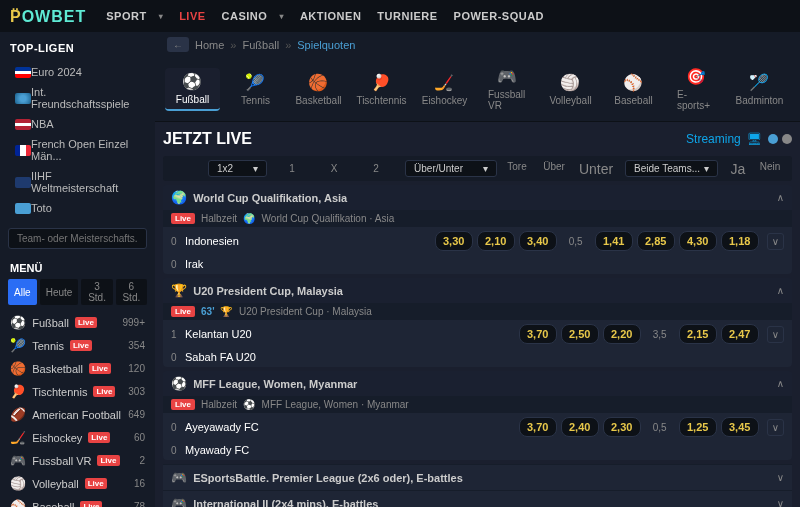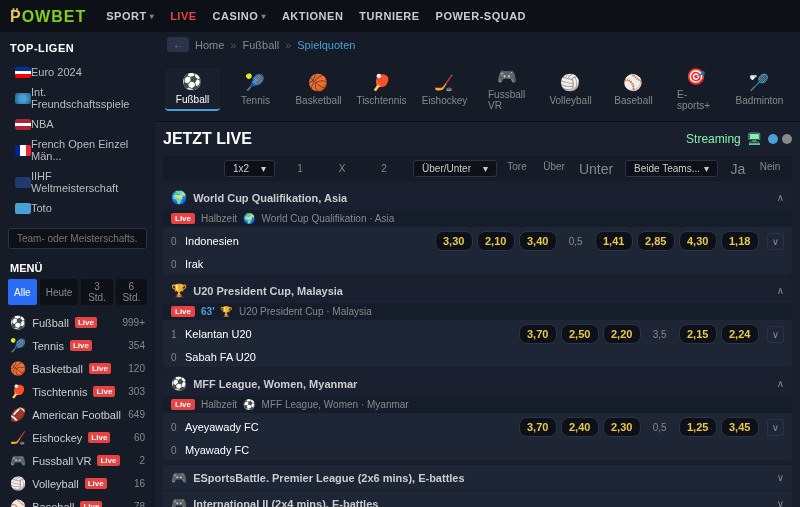--- a/index.html
+++ b/index.html
@@ -1,23 +1,23 @@
 <!DOCTYPE html>
 <html><head>
   <meta charset="utf-8">
   <style>
     * { box-sizing: border-box; margin: 0; padding: 0; }
     body { font-family: Arial, sans-serif; background: #1a1f2e; color: #fff; font-size: 12px; overflow: hidden; width: 800px; height: 507px; display: flex; flex-direction: column; }
 
     
     .top-nav { background: #0d1117; display: flex; align-items: center; padding: 0 10px; height: 32px; flex-shrink: 0; }
     .logo { color: #fff; font-weight: 900; font-size: 18px; margin-right: 20px; letter-spacing: 1px; }
-    .logo span { color: #84cc16; }
+    .logo span { color: #5eead4; }
     .nav-items { display: flex; align-items: center; gap: 16px; }
-    .nav-item { color: #ccc; font-size: 11px; font-weight: 600; cursor: pointer; text-transform: uppercase; letter-spacing: 0.5px; display: flex; align-items: center; gap: 3px; }
+    .nav-item { color: #ccc; font-size: 11px; font-weight: 600; cursor: pointer; text-transform: uppercase; letter-spacing: 0.5px; display: flex; align-items: center; gap: 12px; }
     .nav-item.live { color: #e84343; }
     .nav-arrow { font-size: 8px; color: #888; }
 
     
     .main-layout { display: flex; flex: 1; overflow: hidden; }
 
     
     .sidebar { width: 155px; background: #151b27; flex-shrink: 0; overflow-y: auto; padding-bottom: 10px; }
     .sidebar::-webkit-scrollbar { width: 4px; }
     .sidebar::-webkit-scrollbar-thumb { background: #333; }
@@ -64,25 +64,25 @@
     .sport-tab-icon { font-size: 16px; }
 
     
     .betting-content { flex: 1; overflow-y: auto; padding: 8px; }
     .betting-content::-webkit-scrollbar { width: 4px; }
     .betting-content::-webkit-scrollbar-thumb { background: #333; }
 
     
     .live-header { display: flex; align-items: center; justify-content: space-between; margin-bottom: 8px; }
     .jetzt-live { font-size: 16px; font-weight: 700; color: #fff; }
-    .streaming-info { display: flex; align-items: center; gap: 6px; font-size: 12px; color: #86efac; }
+    .streaming-info { display: flex; align-items: center; gap: 6px; font-size: 12px; color: #0ea5e9; }
     .stream-toggle { display: flex; align-items: center; gap: 4px; }
     .toggle-dot { width: 10px; height: 10px; border-radius: 50%; background: #888; }
     .toggle-dot.active { background: #4a9fd4; }
-    .odds-selector { background: #0d1117; border: 1px solid #2a3347; border-radius: 3px; padding: 2px 8px; color: #ccc; font-size: 10px; display: flex; align-items: center; gap: 12px; cursor: pointer; }
+    .odds-selector { background: #0d1117; border: 1px solid #2a3347; border-radius: 3px; padding: 2px 8px; color: #ccc; font-size: 10px; display: flex; align-items: center; gap: 20px; cursor: pointer; }
 
     
     .league-block { background: #1e2535; border-radius: 4px; margin-bottom: 4px; overflow: hidden; }
     .league-header { display: flex; align-items: center; justify-content: space-between; padding: 5px 8px; background: #1a2030; cursor: pointer; }
     .league-left { display: flex; align-items: center; gap: 6px; font-size: 11px; color: #ccc; font-weight: 600; }
     .league-icon { font-size: 13px; }
     .league-arrow { color: #888; font-size: 10px; }
 
     
     .match-info-row { display: flex; align-items: center; padding: 3px 8px; background: #161d2a; border-bottom: 1px solid #1e2535; }
@@ -418,21 +418,21 @@
         </div>
         <div class="match-odds-row">
           <span class="match-num">1</span>
           <span class="team-name">Kelantan U20</span>
           <div class="odds-grid">
             <button class="odd-btn">3,70</button>
             <button class="odd-btn">2,50</button>
             <button class="odd-btn">2,20</button>
             <span class="odds-separator">3,5</span>
             <button class="odd-btn">2,15</button>
-            <button class="odd-btn">2,24</button>
+            <button class="odd-btn">2,47</button>
             <button class="more-btn">∨</button>
           </div>
         </div>
         <div class="match-odds-row">
           <span class="match-num">0</span>
           <span class="team-name">Sabah FA U20</span>
         </div>
       </div>
 
       <div class="league-block">
@@ -466,21 +466,21 @@
         </div>
         <div class="match-odds-row">
           <span class="match-num">0</span>
           <span class="team-name">Myawady FC</span>
         </div>
       </div>
 
       <div class="simple-row">
         <div class="league-left">
           <span class="league-icon">🎮</span>
-          <span>ESportsBattle. Premier League (2x6 mins), E-battles</span>
+          <span>ESportsBattle. Premier League (2x6 oder), E-battles</span>
         </div>
         <span class="league-arrow">∨</span>
       </div>
       <div class="simple-row">
         <div class="league-left">
           <span class="league-icon">🎮</span>
           <span>International II (2x4 mins), E-battles</span>
         </div>
         <span class="league-arrow">∨</span>
       </div>

